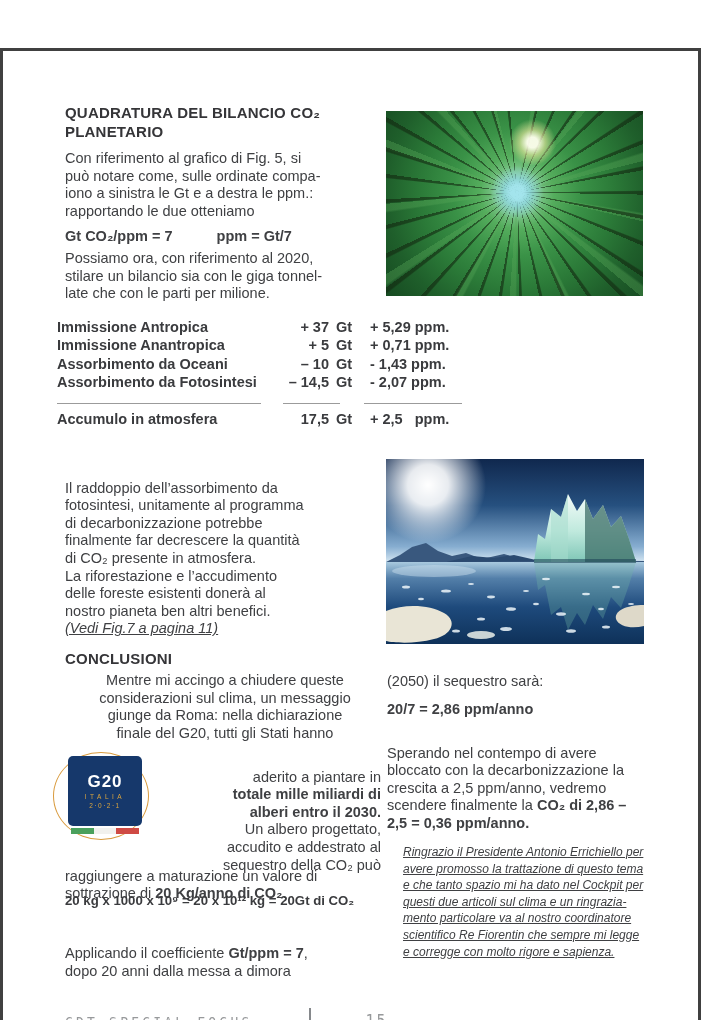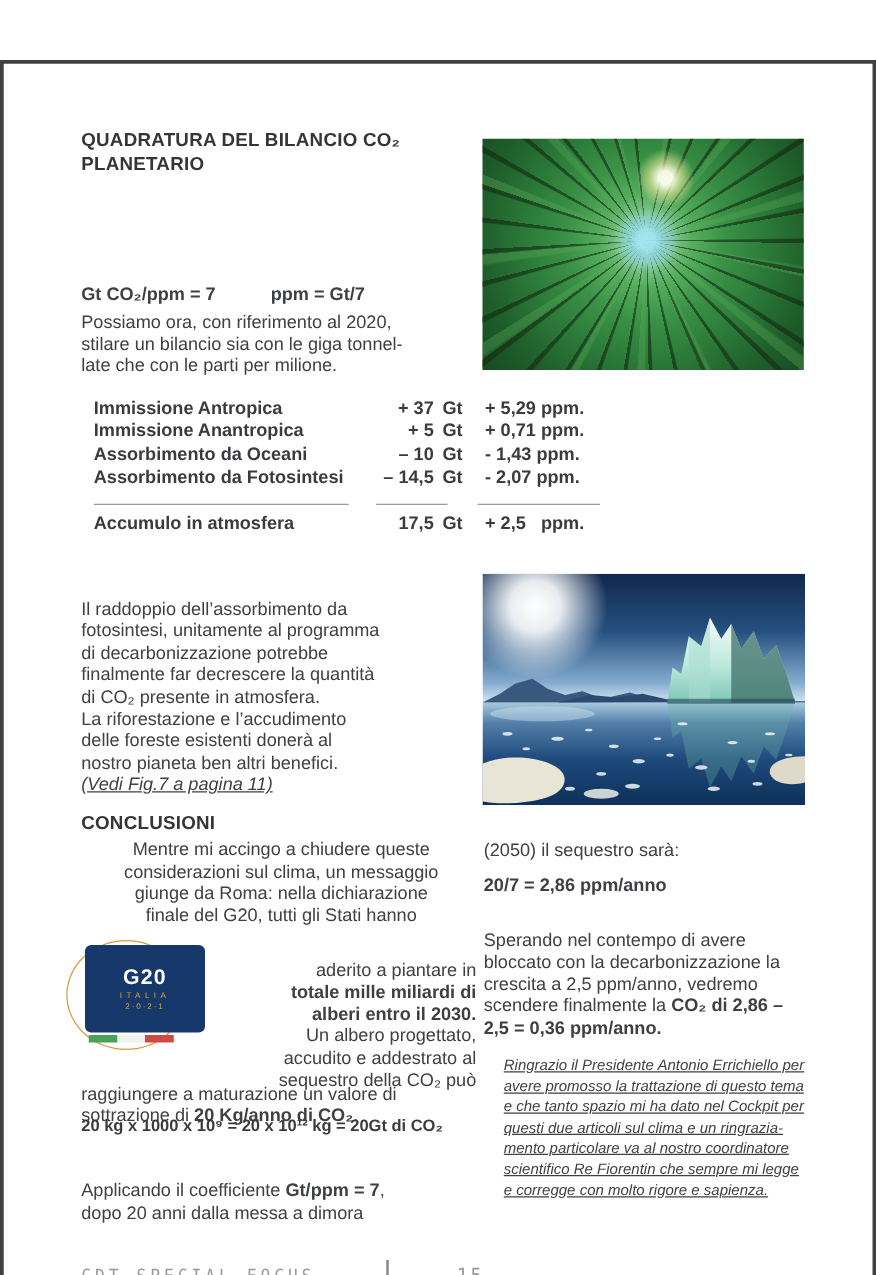--- a/index.html
+++ b/index.html
@@ -33,21 +33,21 @@
       repeating-conic-gradient(from 49deg at 51% 44%, rgba(40,90,40,0) 0deg 23deg, rgba(90,170,90,.35) 24deg 27deg),
       radial-gradient(circle at 51% 44%, #a6dde4 0%, #8fd0a0 9%, #55ad5d 22%, #3a9247 38%, #2b7a38 58%, #1f5f2b 78%, #164a21 100%);
   }
   .iceberg{left:383px;top:408px;width:258px;height:185px;}
   .iceberg svg{display:block;}
 
   
   .logo-row{left:57px;top:697px;display:flex;align-items:flex-start;}
   .g20-logo{position:relative;width:100px;height:96px;flex:0 0 auto;}
   .g20-circle{position:absolute;left:-7px;top:4px;width:94px;height:86px;border:1.5px solid #d99b3e;border-radius:50%;z-index:1;}
-  .g20-square{position:absolute;left:8px;top:8px;width:96px;height:70px;background:#16386b;border-radius:5px;z-index:2;
+  .g20-square{position:absolute;left:8px;top:8px;width:74px;height:70px;background:#16386b;border-radius:5px;z-index:2;
     display:flex;flex-direction:column;align-items:center;justify-content:center;}
   .g20-main{color:#fff;font-weight:bold;font-size:17px;letter-spacing:1px;line-height:17px;}
   .g20-italia{color:#d9a43e;font-size:6.5px;letter-spacing:3.5px;margin-top:3px;}
   .g20-year{color:#d9a43e;font-size:6.5px;letter-spacing:1.5px;margin-top:2px;}
   .g20-flag{position:absolute;left:11px;top:80px;width:68px;height:6px;display:flex;z-index:2;}
   .fg{flex:1;background:#4aa05c;} .fw{flex:1;background:#f1f1ee;} .fr{flex:1;background:#cf4a44;}
   .logo-side{margin-left:16px;padding-top:3px;width:205px;text-align:right;}
 
   .small-formula{font-size:13.2px;font-weight:bold;white-space:pre-line;color:#3a3b3e;}
 
@@ -58,30 +58,34 @@
   .footer-page{font-family:"DejaVu Sans Mono",monospace;font-size:15px;letter-spacing:2px;color:#97999b;transform:scaleY(1.12);}
 </style>
 </head>
 <body>
 
 <div class="page">
 
   <div class="abs txt heading" style="left:62px;top:52px;">QUADRATURA DEL BILANCIO CO₂
 PLANETARIO</div>
 
+  <div class="abs txt" style="left:62px;top:99px;width:320px;">Con riferimento al grafico di Fig. 5, si
+può notare come, sulle ordinate compa-
+iono a sinistra le Gt e a destra le ppm.:
+rapportando le due otteniamo</div>
 
   <div class="abs" style="left:62px;top:177px;font-size:14.5px;">
     <span class="b">Gt CO₂/ppm = 7</span><span style="display:inline-block;width:44px;"></span><span class="b">ppm = Gt/7</span>
   </div>
 
   <div class="abs txt" style="left:62px;top:199px;width:320px;">Possiamo ora, con riferimento al 2020,
 stilare un bilancio sia con le giga tonnel-
 late che con le parti per milione.</div>
 
-  <div class="abs" style="left:72px;top:268px;width:410px;">
+  <div class="abs" style="left:54px;top:268px;width:410px;">
     <div class="t-row">
       <span class="t-label">Immissione Antropica</span>
         <span class="t-num">+ 37</span>
         <span class="t-unit">Gt</span>
         <span class="t-ppm">+ 5,29 ppm.</span>
     </div>
     <div class="t-row">
       <span class="t-label">Immissione Anantropica</span>
         <span class="t-num">+ 5</span>
         <span class="t-unit">Gt</span>

